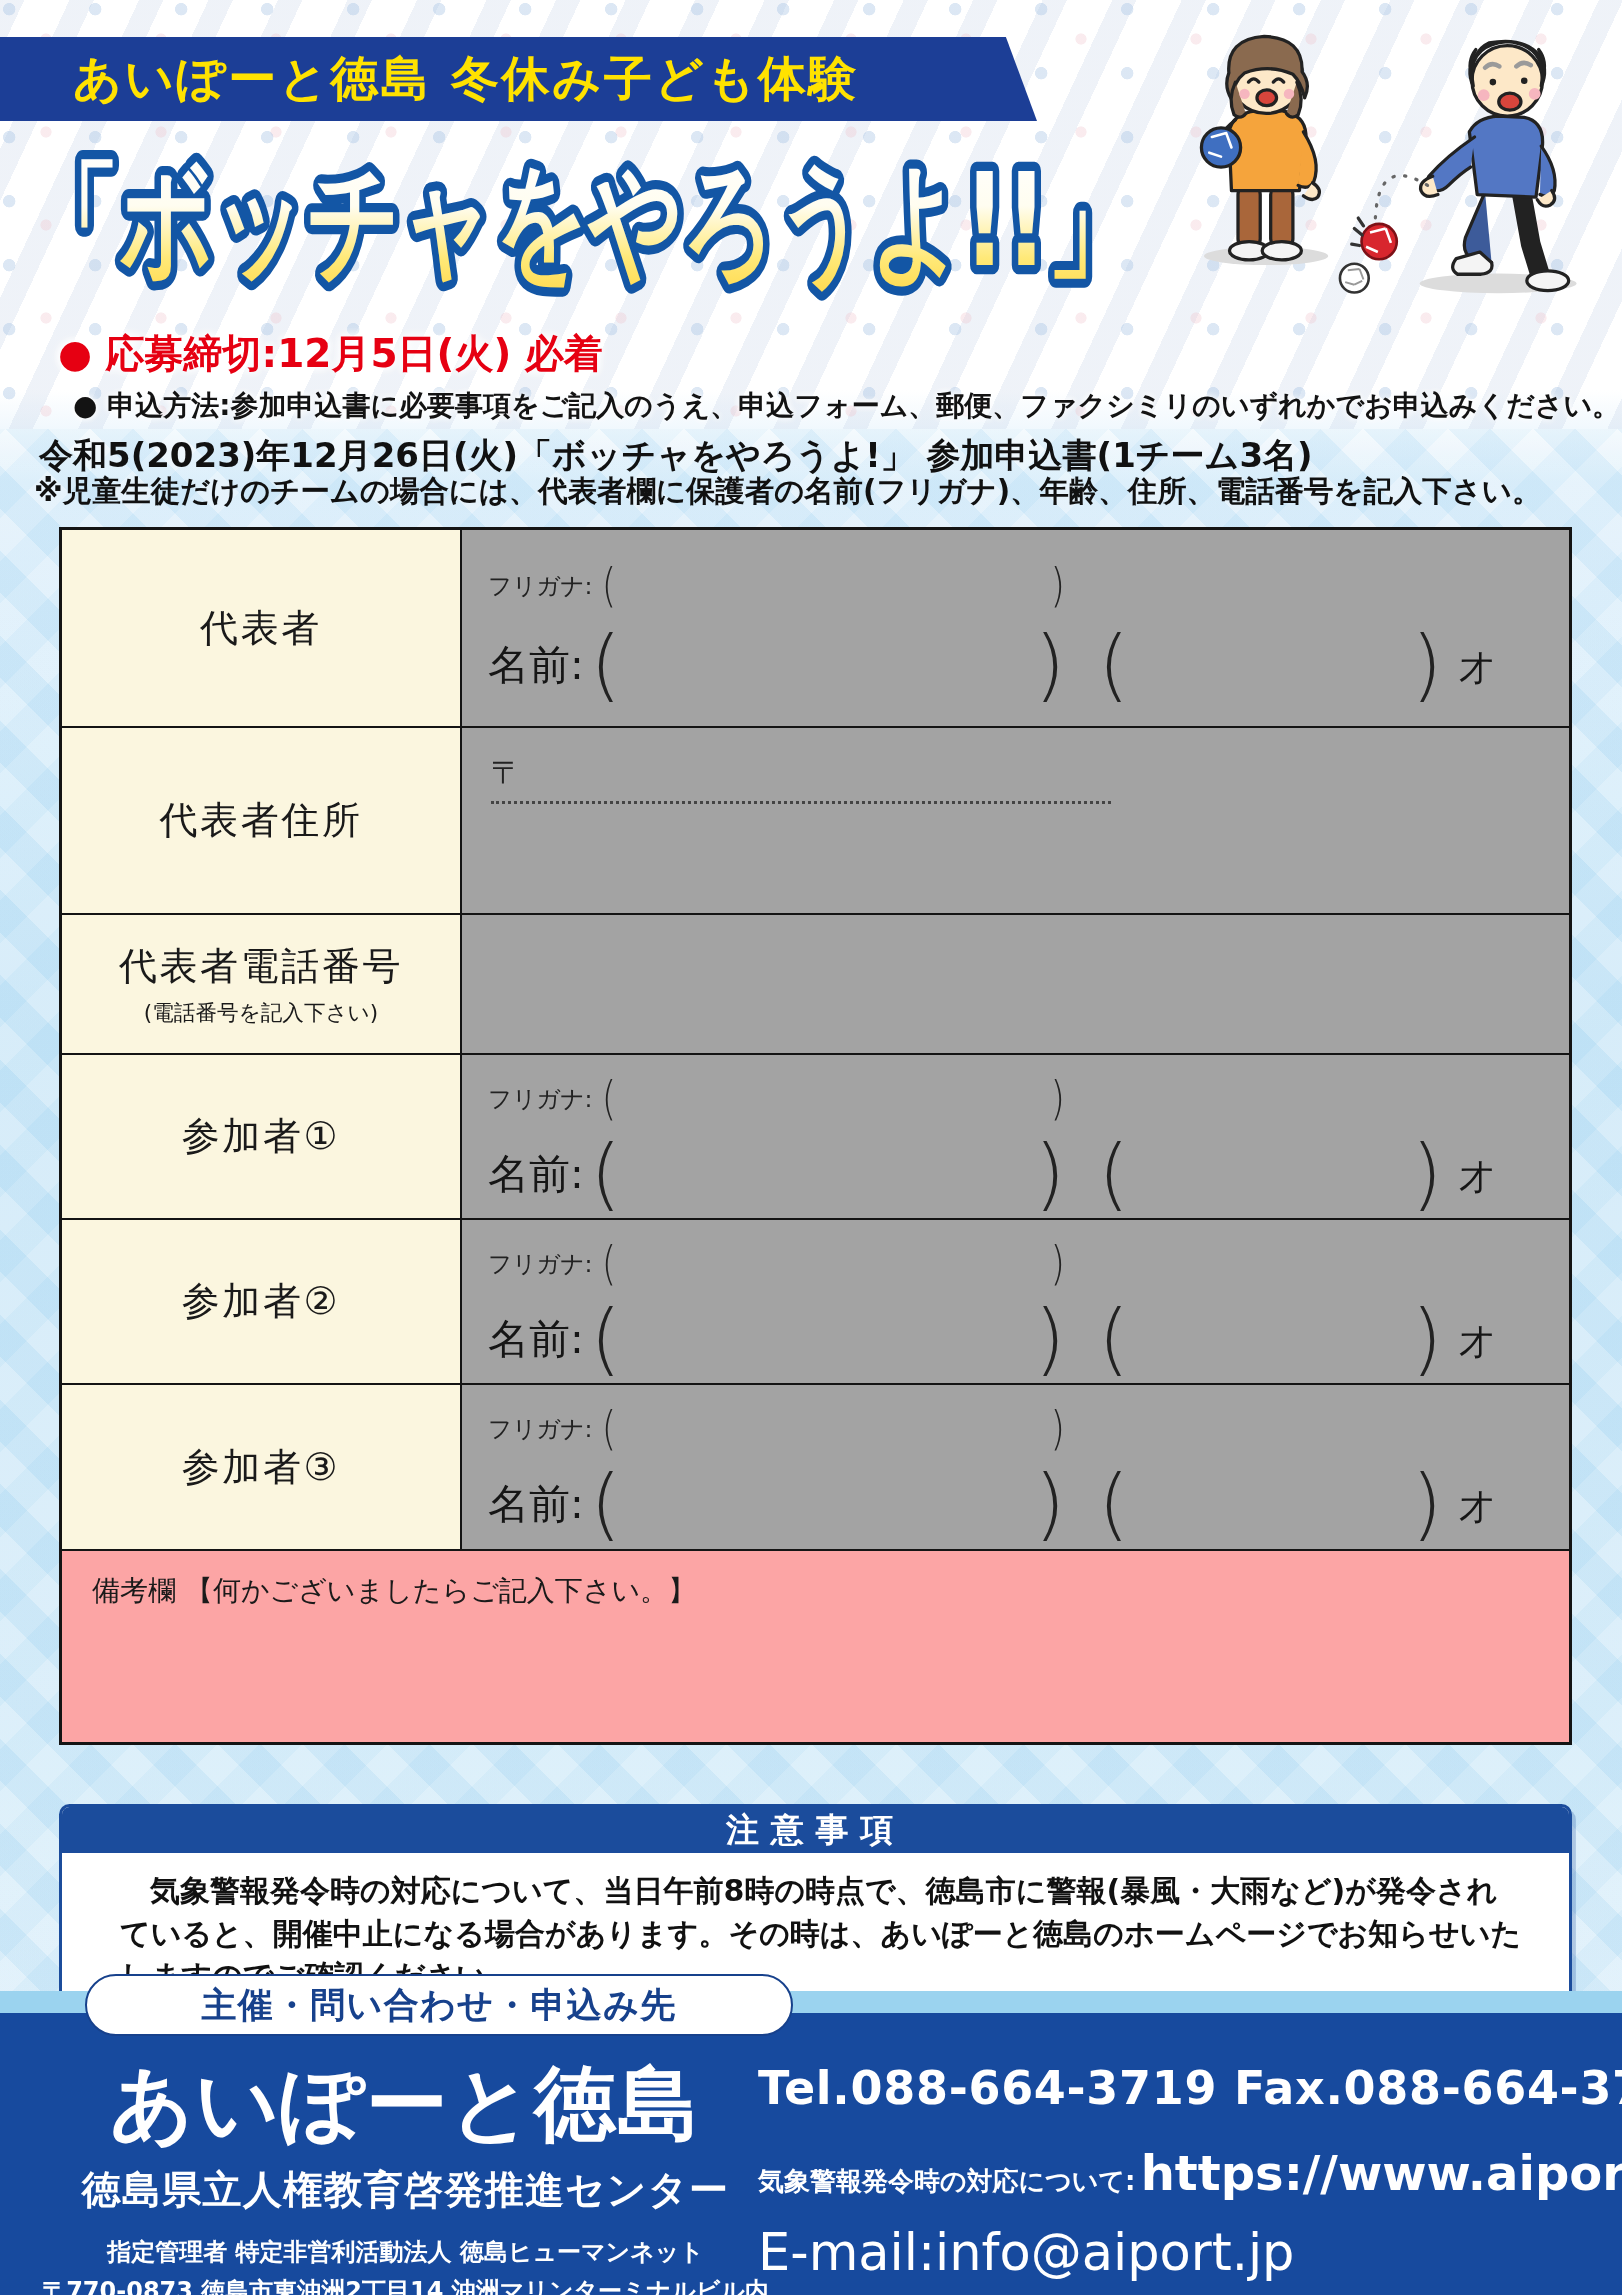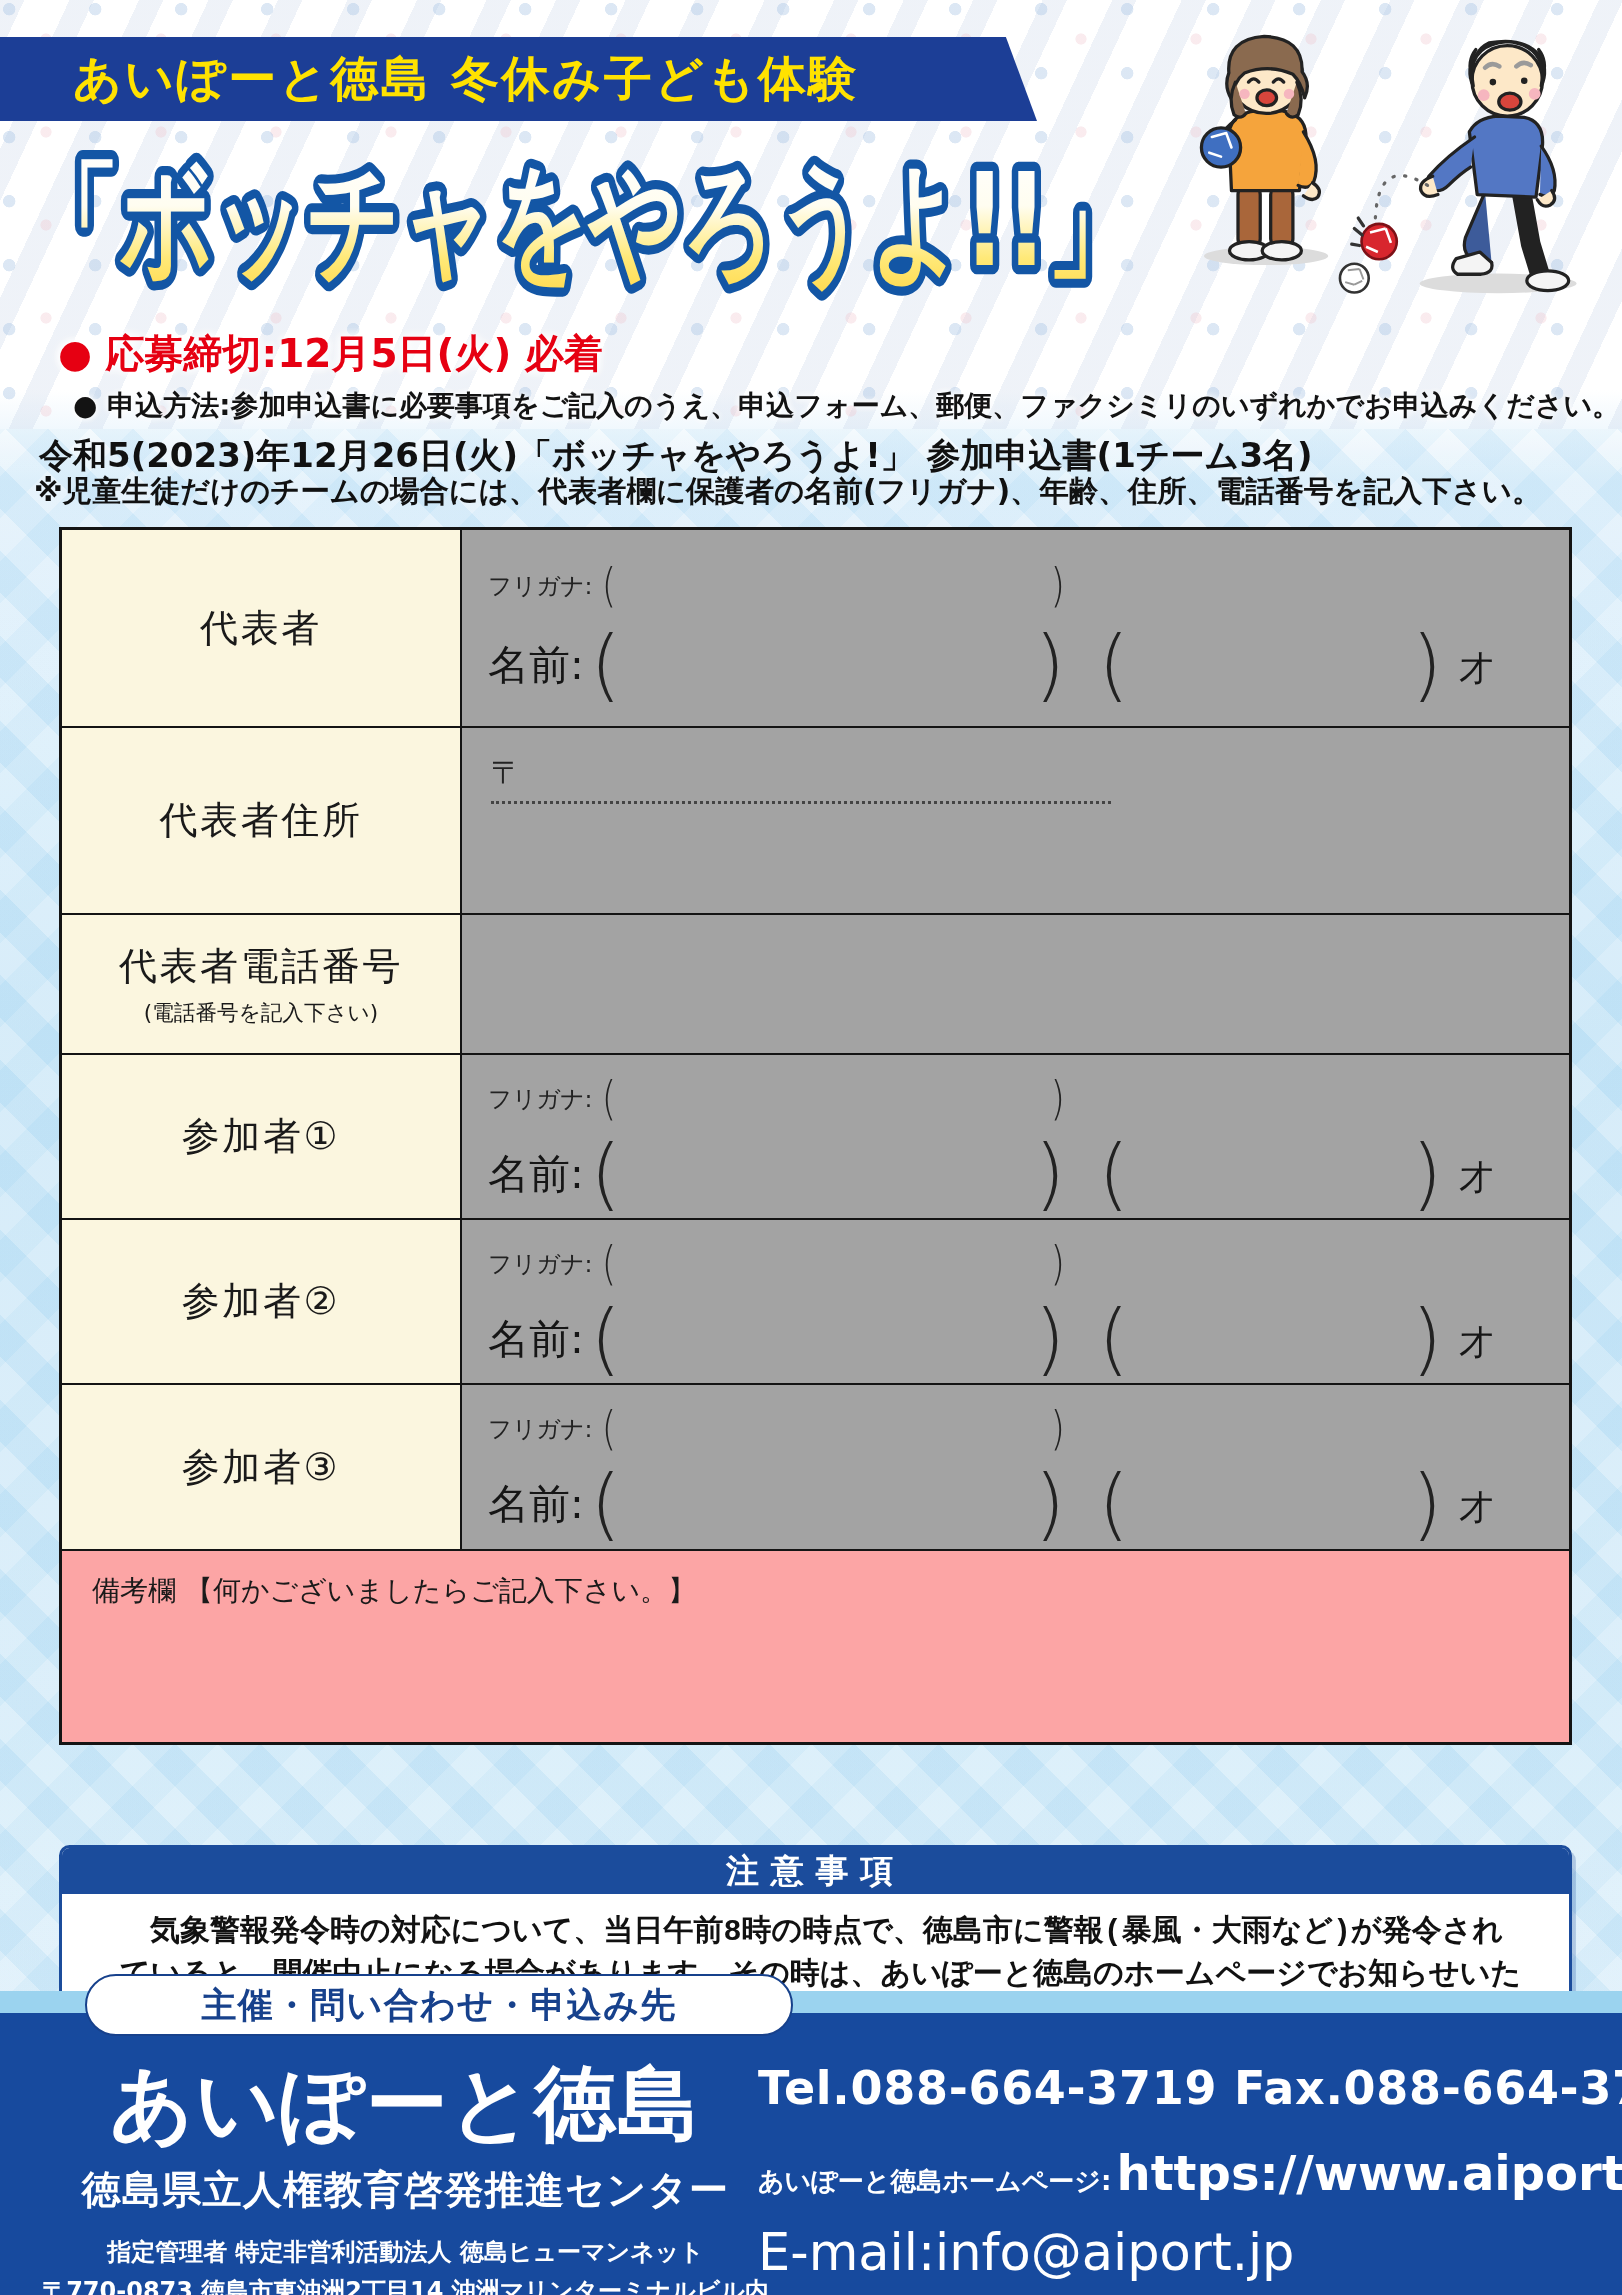--- a/index.html
+++ b/index.html
@@ -73,24 +73,23 @@
   .paren-b.p1 { position:absolute; left:51.5%; margin:0; }
   .paren-b.p2 { position:absolute; left:57.5%; margin:0; }
   .paren-b.p3 { position:absolute; left:87%; margin:0; }
   .age { position:absolute; left:91.5%; top:50%; transform:translateY(-44%); font-size:34px; color:#161616; }
   .postal { position:absolute; left:29px; top:23.6px; font-size:31px; color:#222; }
   .dotline { position:absolute; left:29px; top:73px; width:56%; border-bottom:3.3px dotted #444; }
   .remarks-cell { grid-column:1 / -1; background:#fca5a5; }
   .remarks-cell .rtext { position:absolute; left:30px; top:21px; font-size:28px; color:#1a1a1a; }
   
   .notes-box {
-    position:absolute; left:59px; top:1845px; width:1513px; height:237px;
+    position:absolute; left:59px; top:1804px; width:1513px; height:237px;
     background:#ffffff; border:3.3px solid #1b4c9c; border-radius:10.5px; overflow:hidden;
     box-shadow:3.9px 5.2px 0 rgba(27,76,156,0.25);
-    font-family:Liberation Mono, monospace;
   }
   .notes-header {
     height:46px; background:#1b4c9c; display:flex; align-items:center; justify-content:center;
   }
   .notes-header span { color:#ffffff; font-size:33px; font-weight:bold; letter-spacing:11.8px; }
   .notes-body {
     padding:17px 46px 0 58px; font-size:30px; font-weight:600; color:#111;
     line-height:1.42; text-indent:1em;
   }
   
@@ -318,19 +317,19 @@
   </div>
   <div class="footer-left">
     <div class="org-name">あいぽーと徳島</div>
     <div class="org-subtitle">徳島県立人権教育啓発推進センター</div>
     <div class="org-manager">指定管理者 特定非営利活動法人 徳島ヒューマンネット</div>
     <div class="org-address">〒770-0873 徳島市東沖洲2丁目14 沖洲マリンターミナルビル内</div>
   </div>
   <div class="footer-right">
     <div class="tel-fax">Tel.088-664-3719 Fax.088-664-3727</div>
     <div class="homepage-line">
-      <span class="homepage-label">あいぽーと徳島ホームページ:</span>
+      <span class="homepage-label">気象警報発令時の対応について:</span>
       <span class="homepage-url">https://www.aiport.jp</span>
     </div>
     <div class="email-line">E-mail:info@aiport.jp</div>
   </div>
 </div>
 
 
 </body></html>

